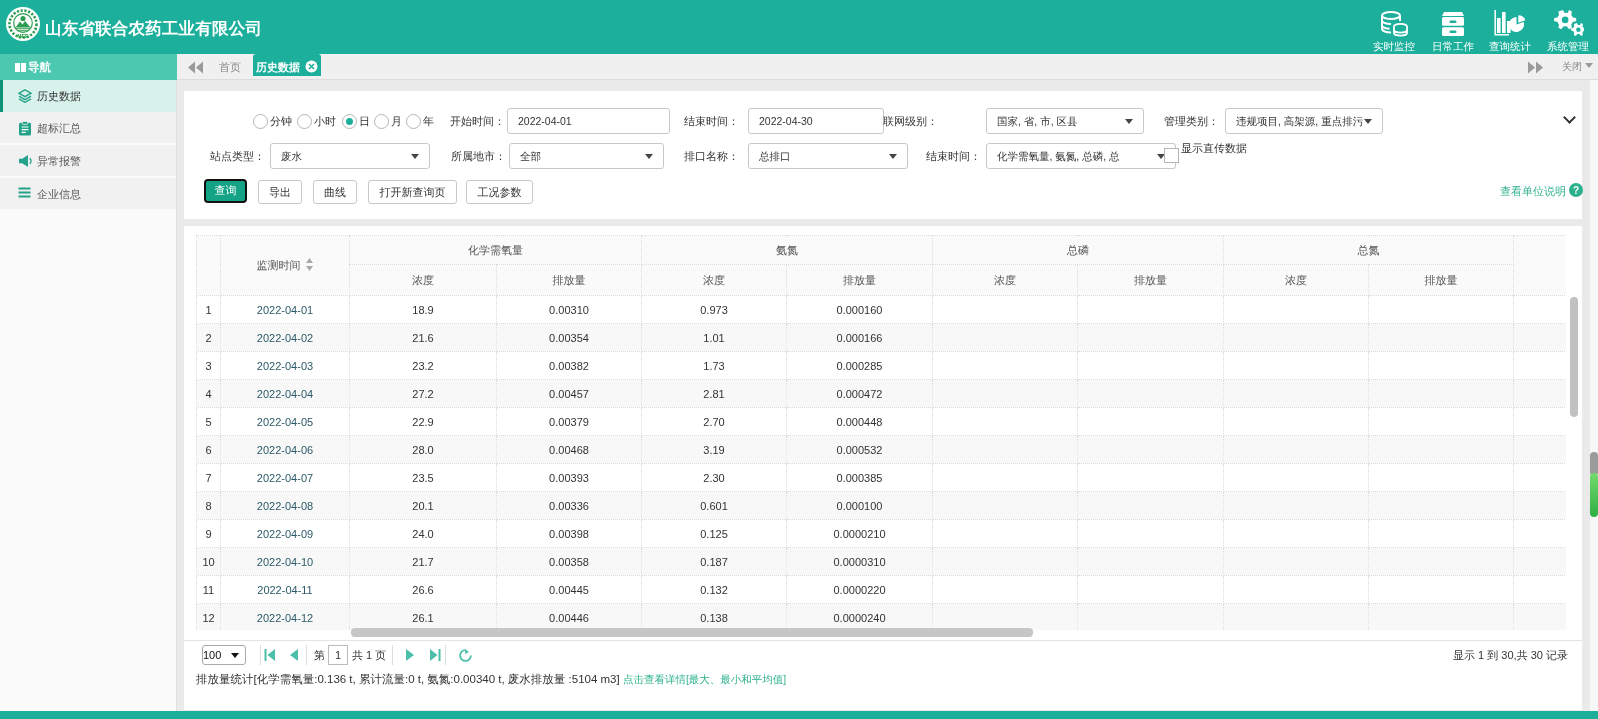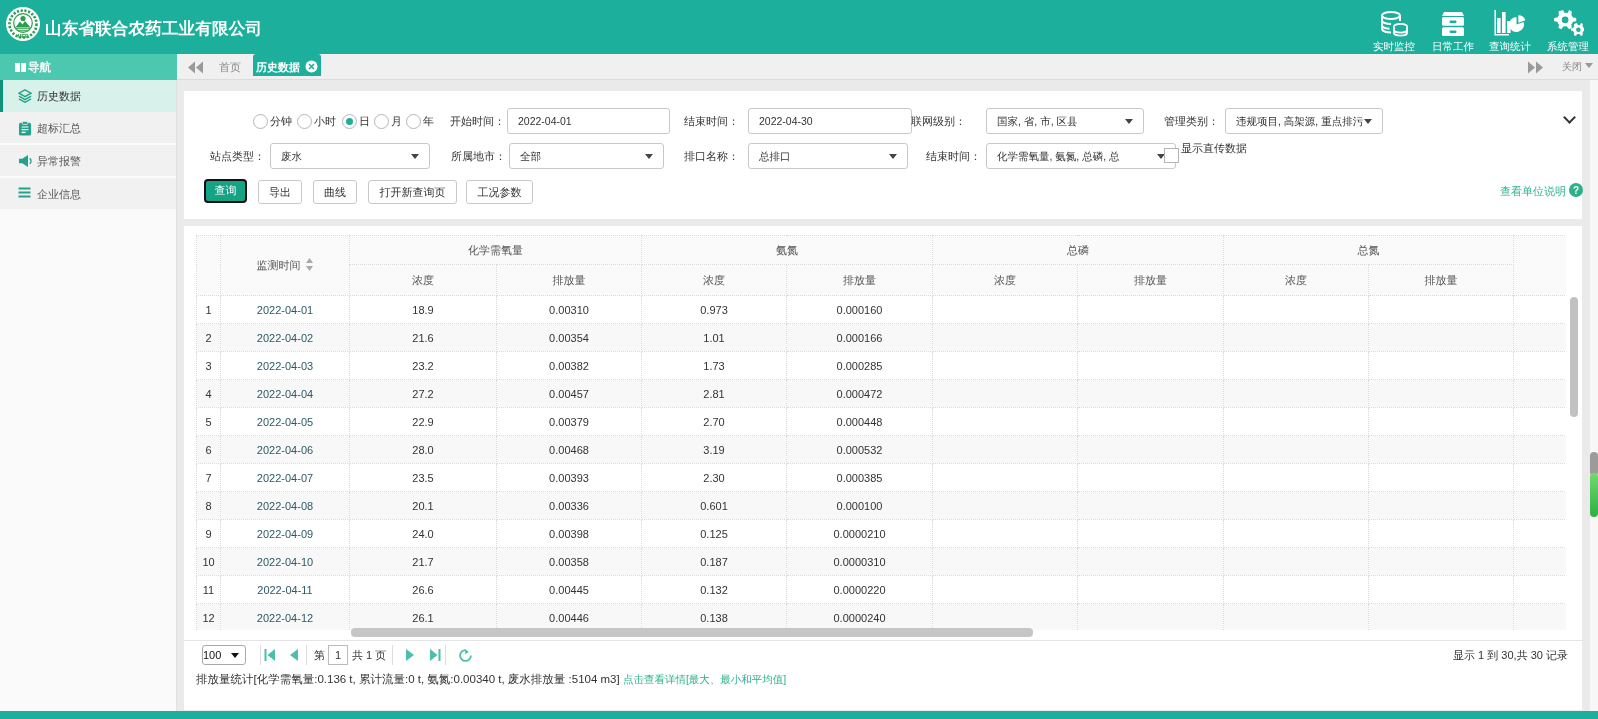--- a/index.html
+++ b/index.html
@@ -159,22 +159,22 @@
       <span class="rlbl" style="left:130px;top:22px;">小时</span>
     <span class="radio on" style="left:158px;top:23px;"></span>
       <span class="rlbl" style="left:175px;top:22px;">日</span>
     <span class="radio" style="left:190px;top:23px;"></span>
       <span class="rlbl" style="left:207px;top:22px;">月</span>
     <span class="radio" style="left:222px;top:23px;"></span>
       <span class="rlbl" style="left:239px;top:22px;">年</span>
     <div class="flabel" style="left:266px;top:17px;">开始时间：</div>
     <div class="finput" style="left:323px;top:17px;width:163px;">2022-04-01</div>
     <div class="flabel" style="left:500px;top:17px;">结束时间：</div>
-    <div class="finput" style="left:564px;top:17px;width:164px;">2022-04-30</div>
-    <div class="flabel" style="left:727px;top:17px;">联网级别：</div>
+    <div class="finput" style="left:564px;top:17px;width:136px;">2022-04-30</div>
+    <div class="flabel" style="left:699px;top:17px;">联网级别：</div>
     <div class="finput" style="left:802px;top:17px;width:158px;">国家, 省, 市, 区县<span class="arr"></span></div>
     <div class="flabel" style="left:980px;top:17px;">管理类别：</div>
     <div class="finput" style="left:1041px;top:17px;width:158px;padding-right:18px;">违规项目, 高架源, 重点排污<span class="arr"></span></div>
     <span style="position:absolute;left:1381px;top:22px;width:9px;height:9px;border-right:2.5px solid #333;border-bottom:2.5px solid #333;transform:rotate(45deg);"></span>
     <div class="flabel" style="left:26px;top:52px;">站点类型：</div>
     <div class="finput" style="left:86px;top:52px;width:160px;">废水<span class="arr"></span></div>
     <div class="flabel" style="left:267px;top:52px;">所属地市：</div>
     <div class="finput" style="left:325px;top:52px;width:155px;">全部<span class="arr"></span></div>
     <div class="flabel" style="left:500px;top:52px;">排口名称：</div>
     <div class="finput" style="left:564px;top:52px;width:160px;">总排口<span class="arr"></span></div>

